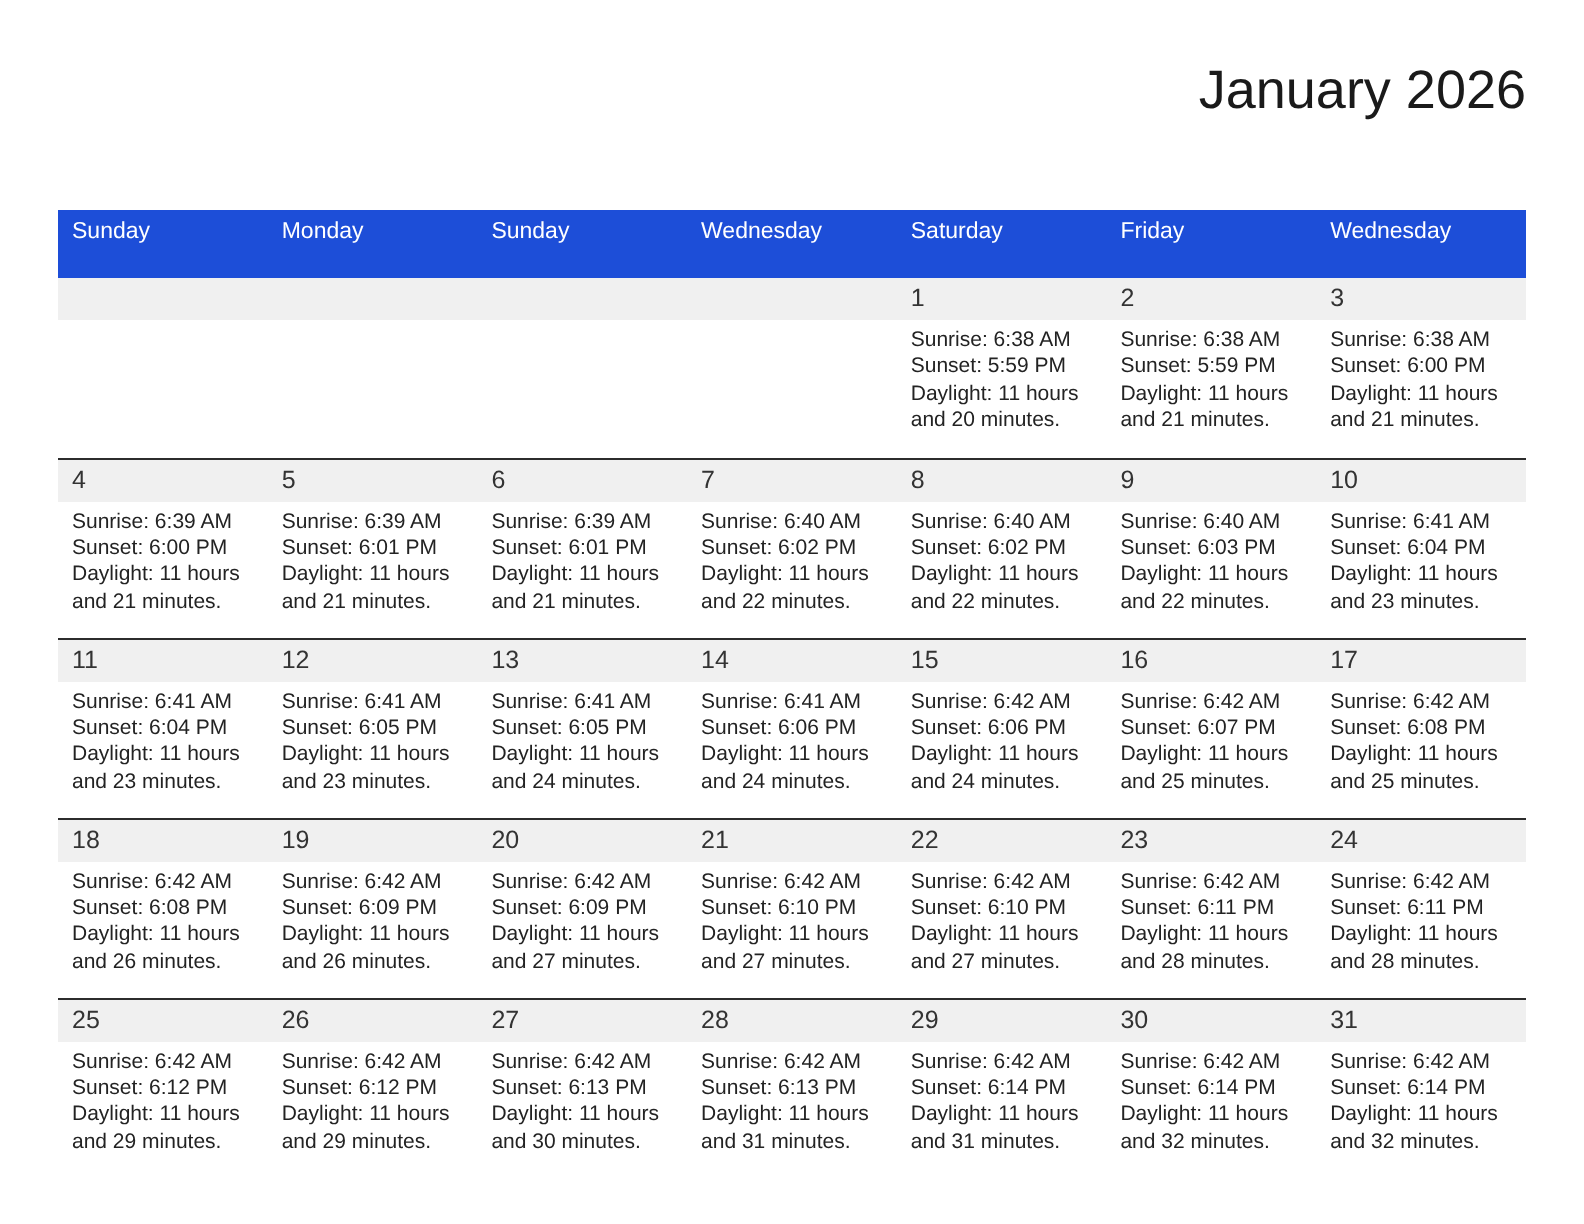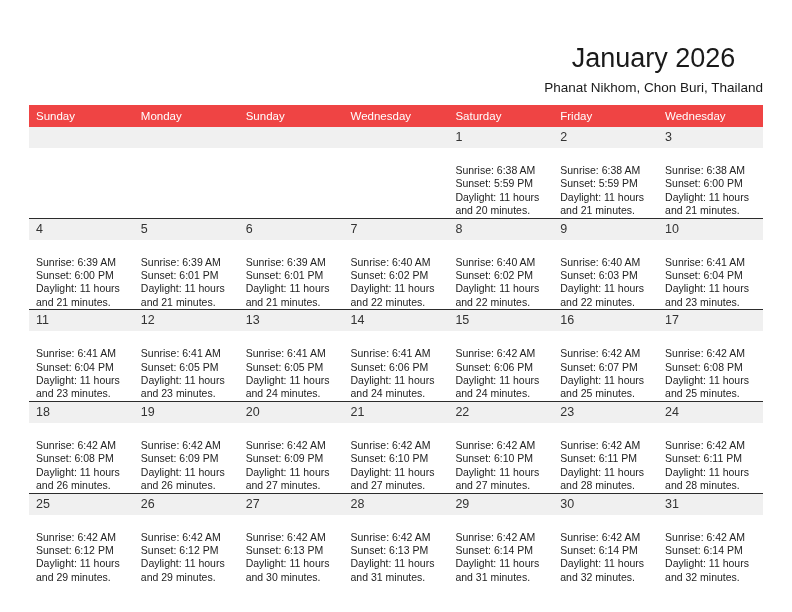--- a/index.html
+++ b/index.html
@@ -59,22 +59,22 @@
     left: 97px;
     top: 12px;
     width: 0;
     height: 0;
     border-left: 33px solid #1a6cb5;
     border-bottom: 21px solid transparent;
   }
   .title-block {
     position: absolute;
     right: 0;
-    top: 13px;
-    text-align: center;
+    top: 0;
+    text-align: right;
   }
   .cal-title {
     font-size: 27px;
     color: #1a1a1a;
     line-height: 34px;
     white-space: nowrap;
   }
   .cal-subtitle {
     font-size: 13.5px;
     color: #1a1a1a;
@@ -86,26 +86,26 @@
   
   .calendar {
     position: absolute;
     left: 29px;
     top: 105px;
     width: 734px;
     border-collapse: collapse;
     table-layout: fixed;
   }
   .calendar th {
-    background: #ef4444;
+    background: #1d4ed8;
     color: #ffffff;
     font-size: 11.5px;
     font-weight: normal;
     text-align: left;
-    padding: 5px 0 5px 7px;
+    padding: 5px 0 17px 7px;
     height: 19px;
     box-sizing: border-box;
     border: none;
   }
   .calendar td {
     vertical-align: top;
     padding: 0;
     width: 104.85px;
     height: 90px;
     box-sizing: border-box;
@@ -120,21 +120,20 @@
     background: #f0f0f0;
     font-size: 12.5px;
     color: #333333;
     padding: 3px 0 4px 7px;
     height: 21px;
     box-sizing: border-box;
     line-height: 14px;
   }
   .cellbody {
     padding: 4px 6px 0 7px;
-    margin-top: 12px;
   }
   .cellbody .line {
     font-size: 10.5px;
     line-height: 13.4px;
     color: #232323;
     white-space: nowrap;
   }
   td.empty .daynum {
     color: transparent;
   }
@@ -142,21 +141,20 @@
 </head>
 <body>
 
 <div class="page">
 
   <div class="header">
 
 
     <div class="title-block">
       <div class="cal-title">January 2026</div>
-      <div class="cal-subtitle">Phanat Nikhom, Chon Buri, Thailand</div>
     </div>
 
   </div>
 
   <table class="calendar">
     <thead>
       <tr>
         <th>Sunday</th>
         <th>Monday</th>
         <th>Sunday</th>

